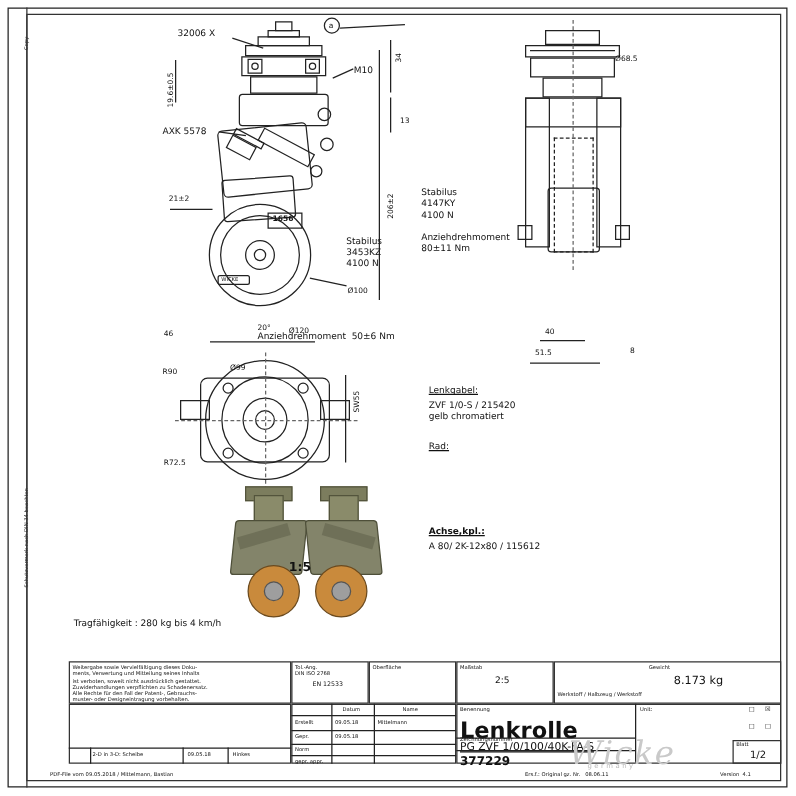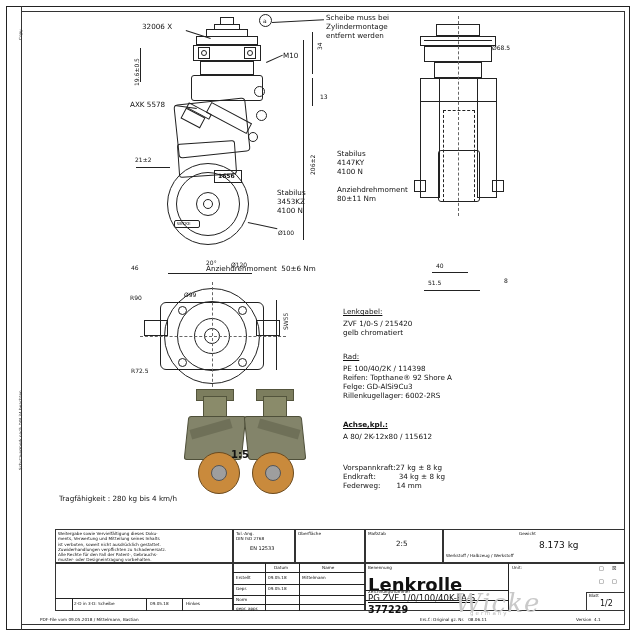--- a/index.html
+++ b/index.html
@@ -92,23 +92,20 @@
 
   <div class="lbl" style="left:142px;top:23px;">32006 X</div>
   <div class="leader" style="left:186px;top:30px;width:26px;transform:rotate(18deg);"></div>
 
   <div class="lbl" style="left:130px;top:101px;">AXK 5578</div>
   <div class="leader" style="left:175px;top:105px;width:22px;transform:rotate(8deg);"></div>
 
   <div class="lbl" style="left:283px;top:52px;">M10</div>
   <div class="leader" style="left:266px;top:62px;width:18px;transform:rotate(-24deg);"></div>
 
-  <div class="lbl" style="left:326px;top:14px;white-space:pre;">Scheibe muss bei
-Zylindermontage
-entfernt werden</div>
 
   <div class="lbl" style="left:277px;top:189px;white-space:pre;">Stabilus
 3453KZ
 4100 N</div>
 
   <div class="lbl" style="left:337px;top:150px;white-space:pre;">Stabilus
 4147KY
 4100 N</div>
 
   <div class="lbl" style="left:337px;top:186px;white-space:pre;">Anziehdrehmoment
@@ -204,31 +201,24 @@
   </div>
 
   <div class="lbl bold" style="left:231px;top:449px;font-size:10px;">1:5</div>
   <div class="lbl" style="left:59px;top:495px;">Tragfähigkeit : 280 kg bis 4 km/h</div>
 
   <div class="lbl u" style="left:343px;top:308px;">Lenkgabel:</div>
   <div class="lbl" style="left:343px;top:320px;white-space:pre;">ZVF 1/0-S / 215420
 gelb chromatiert</div>
 
   <div class="lbl u" style="left:343px;top:353px;">Rad:</div>
-  <div class="lbl" style="left:343px;top:365px;white-space:pre;">PE 100/40/2K / 114398
-Reifen: Topthane® 92 Shore A
-Felge: GD-AlSi9Cu3
-Rillenkugellager: 6002-2RS</div>
 
   <div class="lbl u" style="left:343px;top:421px;font-weight:bold;">Achse,kpl.:</div>
   <div class="lbl" style="left:343px;top:433px;">A 80/ 2K-12x80 / 115612</div>
 
-  <div class="lbl" style="left:343px;top:464px;white-space:pre;">Vorspannkraft:27 kg ± 8 kg
-Endkraft:          34 kg ± 8 kg
-Federweg:       14 mm</div>
 
   <div class="blkbox" style="left:55px;top:529px;width:178px;height:34px;"></div>
   <div class="lbl xxs" style="left:58px;top:531px;line-height:1.25;white-space:pre;">Weitergabe sowie Vervielfältigung dieses Doku-
 ments, Verwertung und Mitteilung seines Inhalts
 ist verboten, soweit nicht ausdrücklich gestattet.
 Zuwiderhandlungen verpflichten zu Schadenersatz.
 Alle Rechte für den Fall der Patent-, Gebrauchs-
 muster- oder Designeintragung vorbehalten.</div>
 
   <div class="blkbox" style="left:233px;top:529px;width:62px;height:34px;"></div>

